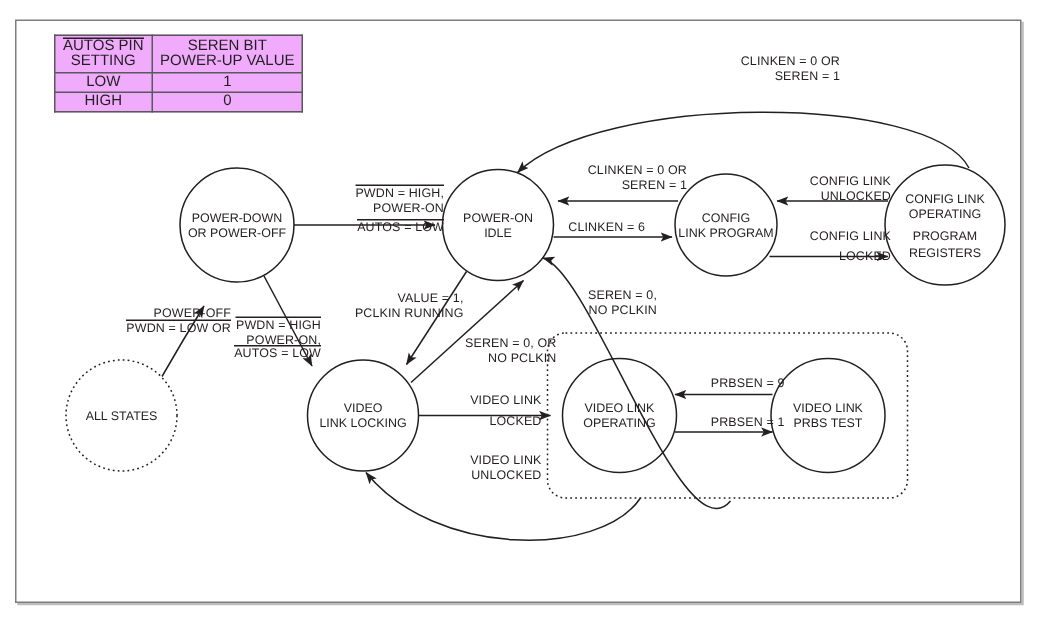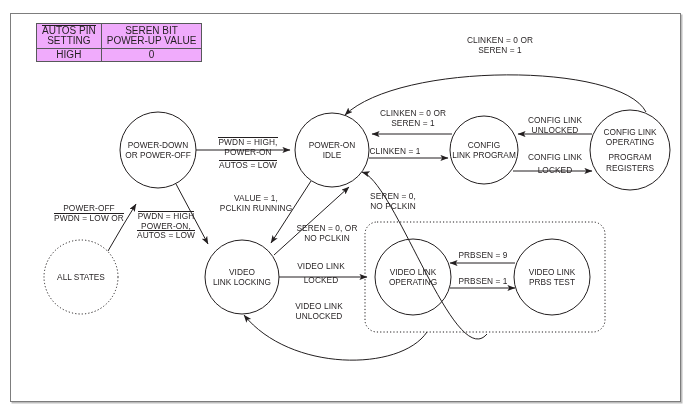--- a/index.html
+++ b/index.html
@@ -4,21 +4,21 @@
 <style>
   html,body{margin:0;padding:0;background:#ffffff;}
   body{width:693px;height:415px;overflow:hidden;
        font-family:"Liberation Sans","DejaVu Sans",sans-serif;}
   #root{position:relative;width:693px;height:415px;background:#fff;}
   #frame{position:absolute;left:10px;top:13px;width:671px;height:389px;
          border:1px solid #7d7d7d;box-sizing:border-box;background:#fff;
          box-shadow:1.5px 1.5px 0 0 #bdbdbd;}
   svg{position:absolute;left:0;top:0;width:693px;height:415px;}
   .lbl{position:absolute;font-size:8.3px;line-height:9.6px;color:#231f20;
-       text-align:center;letter-spacing:.1px;white-space:nowrap;}
+       text-align:right;letter-spacing:.1px;white-space:nowrap;}
   .node-lbl{position:absolute;font-size:8.3px;line-height:10.2px;color:#231f20;
        text-align:center;white-space:nowrap;transform:translate(-50%,-50%);}
   .ovl{position:relative;display:inline-block;}
   .ovl::before{content:"";position:absolute;left:0;right:0;top:-1px;
        border-top:1px solid #231f20;}
   
   #tbl{position:absolute;left:36px;top:23px;border-collapse:collapse;
        font-size:10px;color:#231f20;background:#f0abfc;}
   #tbl td{border:1px solid #58595b;text-align:center;padding:1px 4px;
        line-height:10px;}
@@ -87,20 +87,24 @@
       <td class="hd">
         <span class="ovl">AUTOS PIN</span><br>
         <span>SETTING</span>
       </td>
       <td class="hd">
         <span>SEREN BIT</span><br>
         <span>POWER-UP VALUE</span>
       </td>
     </tr>
     <tr>
+      <td>LOW</td>
+      <td>1</td>
+    </tr>
+    <tr>
       <td>HIGH</td>
       <td>0</td>
     </tr>
   </tbody>
     </table>
 
   <div class="node-lbl" style="left:81px;top:277px">
     <div>ALL STATES</div>
   </div>
   <div class="node-lbl" style="left:158px;top:150px">
@@ -133,21 +137,21 @@
   <div class="node-lbl" style="left:552px;top:277px">
     <div>VIDEO LINK</div>
       <div>PRBS TEST</div>
   </div>
 
   <div class="lbl" style="left:24px;top:204px;width:130px">
     <div>POWER-OFF</div>
     <div><span class="ovl">PWDN = LOW OR</span></div>
   </div>
 
-  <div class="lbl" style="left:200px;top:138px;width:96px">
+  <div class="lbl" style="left:200px;top:124px;width:96px">
     <div><span class="ovl">PWDN = HIGH,</span></div>
     <div>POWER-ON</div>
     <div style="margin-top:4px"><span class="ovl">AUTOS = LOW</span></div>
   </div>
 
   <div class="lbl" style="left:118px;top:212px;width:96px">
     <div><span class="ovl">PWDN = HIGH</span></div>
     <div>POWER-ON,</div>
     <div><span class="ovl">AUTOS = LOW</span></div>
   </div>
@@ -171,21 +175,21 @@
     <div>VIDEO LINK</div>
     <div>UNLOCKED</div>
   </div>
 
   <div class="lbl" style="left:348px;top:192px;width:90px">
     <div>SEREN = 0,</div>
     <div>NO PCLKIN</div>
   </div>
 
   <div class="lbl" style="left:360px;top:147px;width:70px">
-    <div>CLINKEN = 1</div>
+    <div>CLINKEN = 6</div>
   </div>
 
   <div class="lbl" style="left:368px;top:109px;width:90px">
     <div>CLINKEN = 0 OR</div>
     <div>SEREN = 1</div>
   </div>
 
   <div class="lbl" style="left:516px;top:116px;width:78px">
     <div>CONFIG LINK</div>
     <div>UNLOCKED</div>

